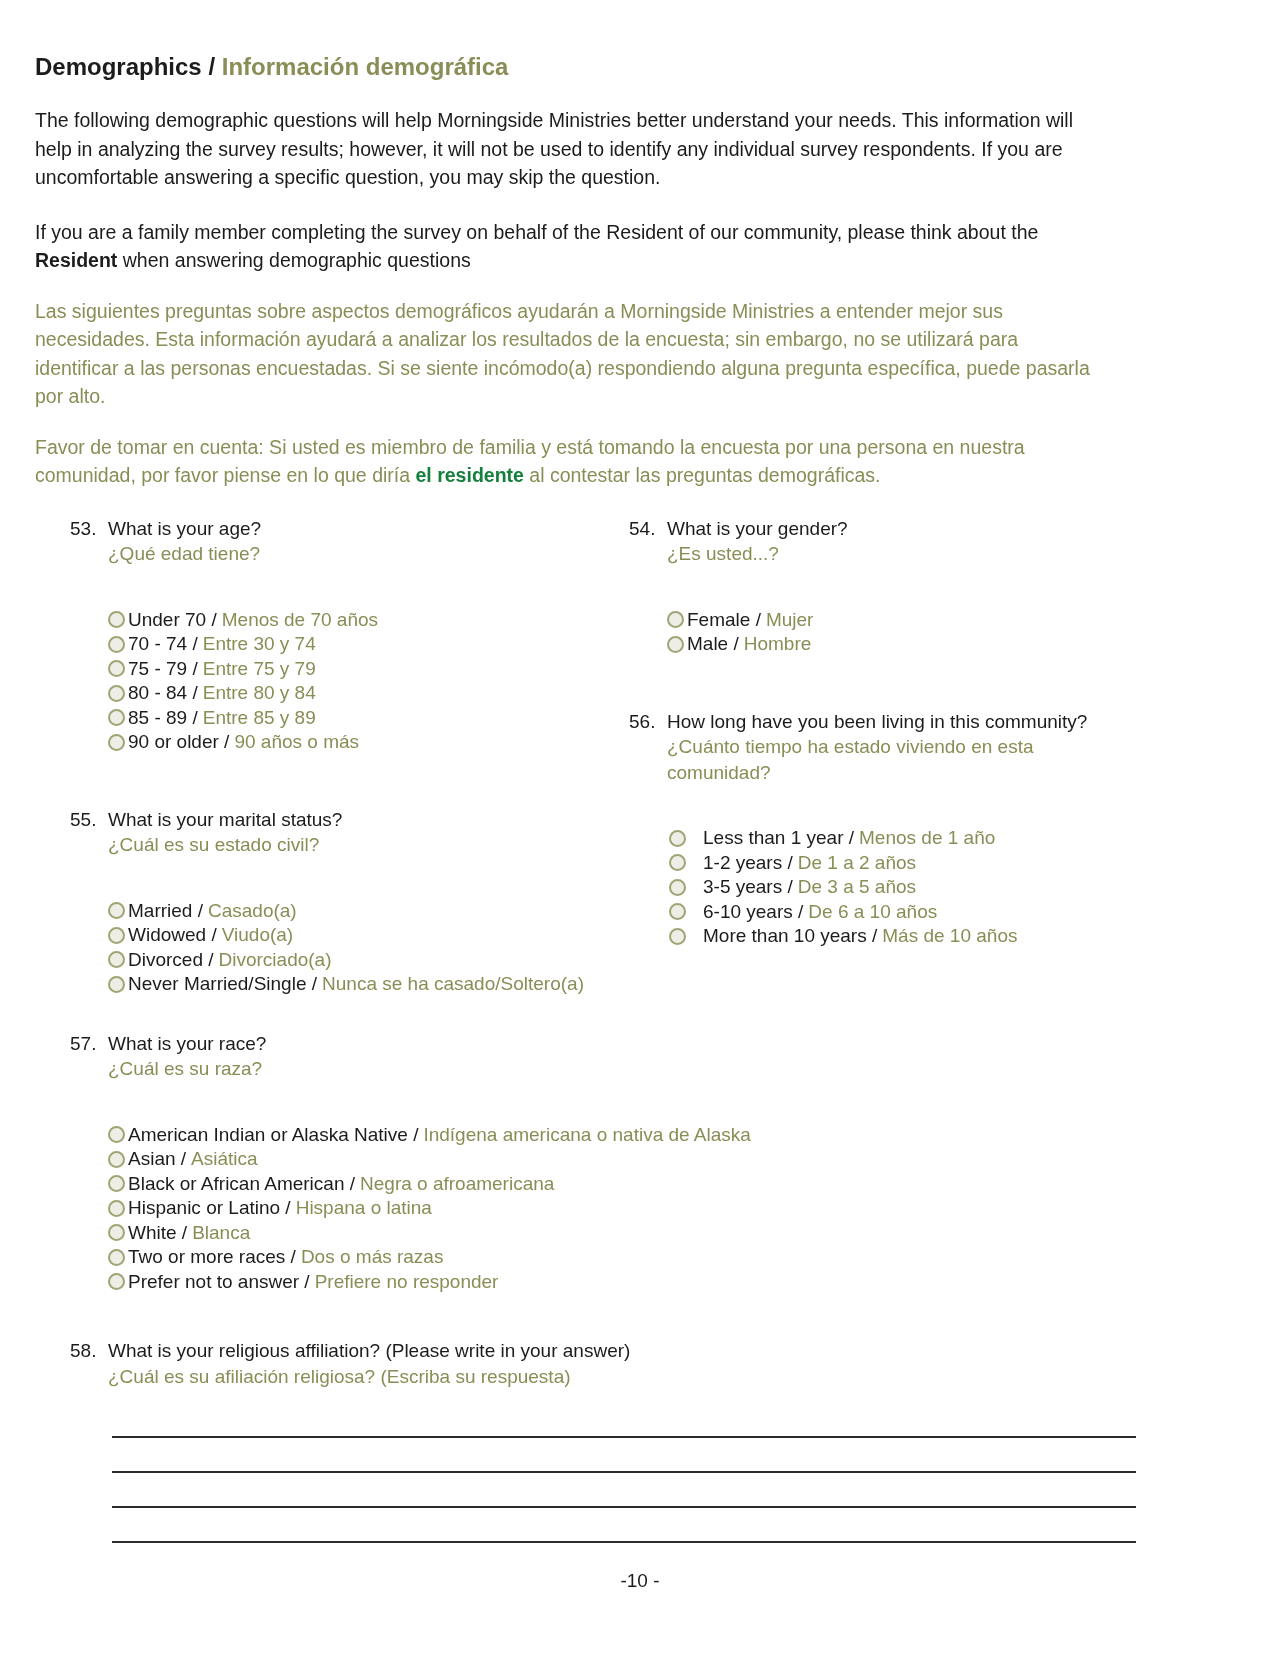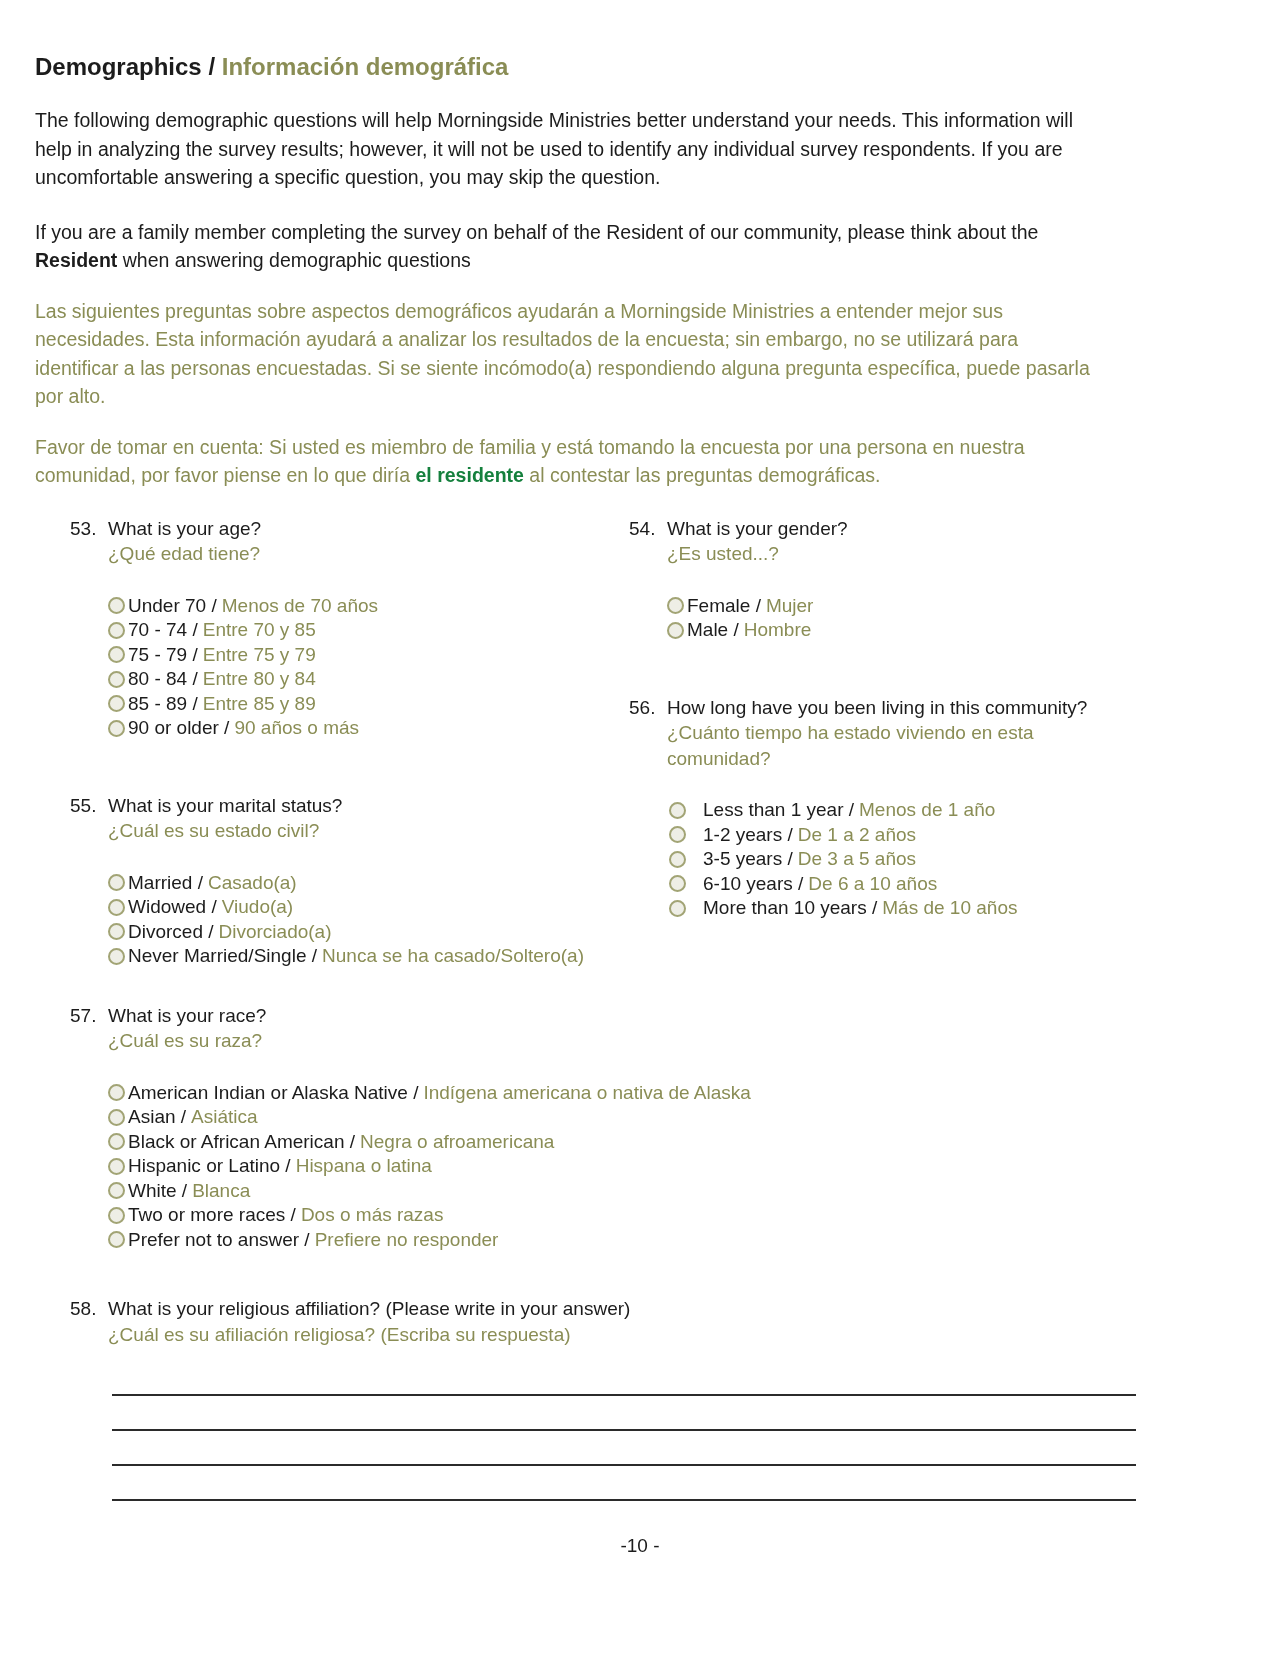--- a/index.html
+++ b/index.html
@@ -27,34 +27,34 @@
   .two-col { display:grid; grid-template-columns:547px 1fr; align-items:start;gap:12px; }
 
   .question { margin:0; }
   .q-gap { margin-bottom:52px; }
   .q57 { margin-top:34px; }
   .q58 { margin-top:44px; }
 
   .q-head { display:flex; line-height:25.5px; }
   .q-num { width:38px; flex:0 0 38px; }
 
-  .options { margin-left:38px; margin-top:27px; }
+  .options { margin-left:38px; margin-top:41px; }
   .option { display:flex; align-items:center; line-height:24.5px; height:24.5px; white-space:nowrap; }
   .radio {
     width:17px; height:17px; flex:0 0 17px;
     border:2px solid #a2a475; border-radius:50%;
     background:#eeeee6; margin-right:3px;
   }
   .options.spaced .radio { margin-left:2px; margin-right:17px; }
   .opt-en { margin-right:5px; }
 
   .q58-lines { margin-left:42px; margin-top:14px; }
   .write-line { width:1082px; height:35px; border-bottom:2px solid #2b2b2b; }
 
-  .footer { margin-top:34px; text-align:center; font-size:19px; color:#1c1c1c; width:1210px; }
+  .footer { margin-top:27px; text-align:center; font-size:19px; color:#1c1c1c; width:1210px; }
 </style>
 </head>
 <body>
 
 <div class="page">
 
   <div class="title"><span>Demographics /</span> <span class="es">Información demográfica</span></div>
 
   <div class="intro">
     <p class="p-en1">The following demographic questions will help Morningside Ministries better understand your needs. This information will help in analyzing the survey results; however, it will not be used to identify any individual survey respondents. If you are uncomfortable answering a specific question, you may skip the question.</p>
@@ -79,21 +79,21 @@
           </div>
           <div class="options">
             <div class="option">
                 <span class="radio"></span>
                 <span class="opt-en">Under 70 /</span>
                 <span class="es">Menos de 70 años</span>
               </div>
             <div class="option">
                 <span class="radio"></span>
                 <span class="opt-en">70 - 74 /</span>
-                <span class="es">Entre 70 y 85</span>
+                <span class="es">Entre 30 y 74</span>
               </div>
             <div class="option">
                 <span class="radio"></span>
                 <span class="opt-en">75 - 79 /</span>
                 <span class="es">Entre 75 y 79</span>
               </div>
             <div class="option">
                 <span class="radio"></span>
                 <span class="opt-en">80 - 84 /</span>
                 <span class="es">Entre 80 y 84</span>

